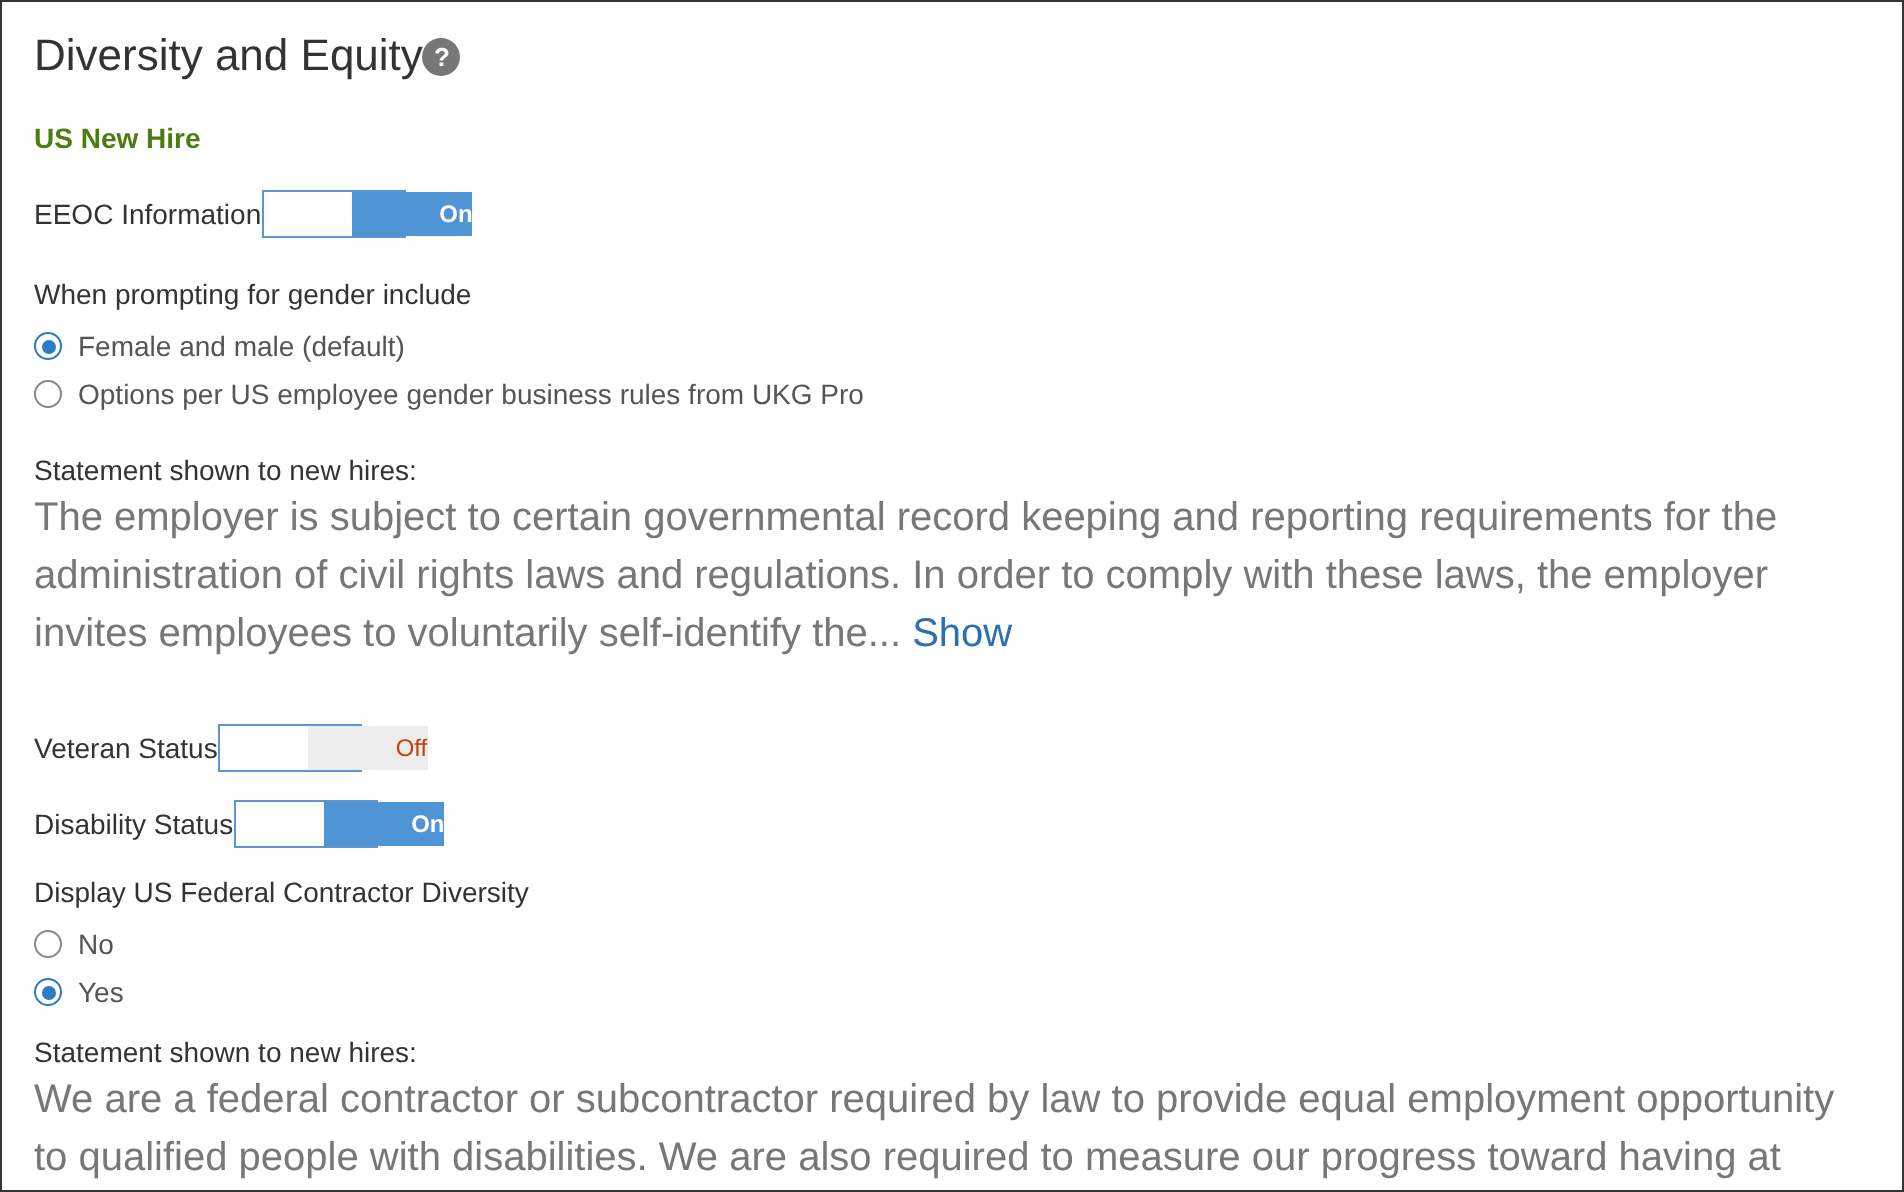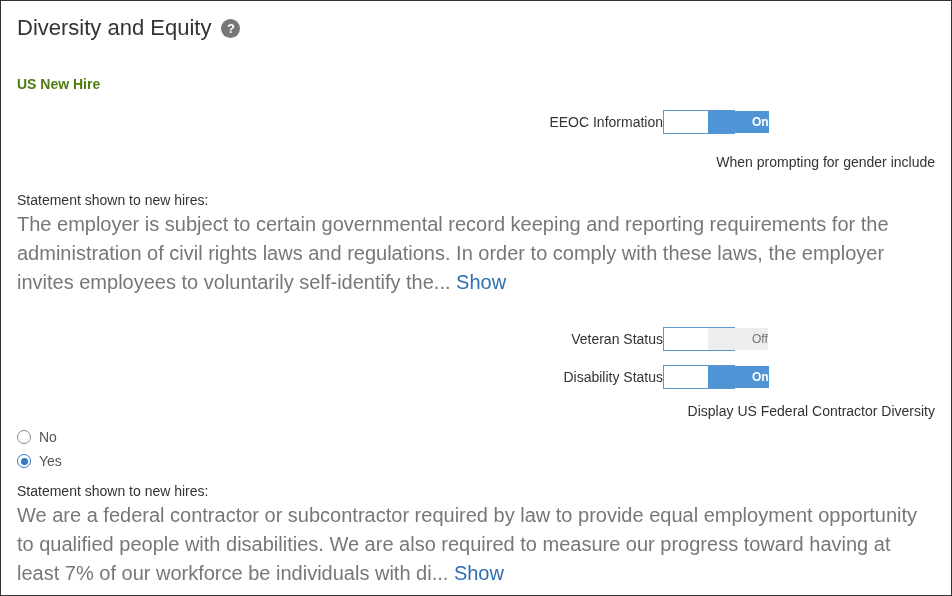--- a/index.html
+++ b/index.html
@@ -16,22 +16,21 @@
     border: 1px solid #333;
     padding: 14px 16px 10px 16px;
     overflow: hidden;
   }
   .page-title {
     font-size: 22px;
     font-weight: 500;
     color: #333;
     display: flex;
     align-items: center;
-    gap: 10px;
-    margin-bottom: 35px;
+    margin-bottom: 20px;
   }
   .help-icon {
     display: inline-flex;
     align-items: center;
     justify-content: center;
     width: 19px;
     height: 19px;
     border-radius: 50%;
     background: #777;
     color: #fff;
@@ -41,34 +40,33 @@
   }
   .section-title {
     font-weight: 700;
     font-size: 14px;
     color: #4d7c0f;
     margin-bottom: 18px;
   }
   .row {
     display: flex;
     align-items: center;
-    justify-content: flex-end;
+    justify-content: flex-start;
     margin-bottom: 14px;
     padding-right: 200px;
   }
   .row-label {
     font-size: 14px;
     color: #333;
   }
   .sub-heading {
     font-size: 14px;
     color: #333;
     margin-top: 20px;
     margin-bottom: 10px;
-    text-align: right;
   }
   .radio-option {
     display: flex;
     align-items: center;
     gap: 8px;
     margin-bottom: 8px;
     cursor: pointer;
     color: #555;
   }
   .radio {
@@ -128,21 +126,21 @@
     font-weight: 600;
   }
   .toggle.on .half.off-half {
     background: #fff;
   }
   .toggle.off .half.on-half {
     background: #fff;
   }
   .toggle.off .half.off-half {
     background: #ededed;
-    color: #737373;
+    color: #c2410c;
   }
   .toggle.off {
     border-color: #5c97d0;
   }
   .block-gap { height: 30px; }
 </style>
 </head>
 <body>
 
 <div class="panel">
@@ -156,20 +154,28 @@
 
   <div class="row">
     <span class="row-label">EEOC Information</span>
     <div class="toggle on">
       <div class="half off-half"></div>
       <div class="half on-half">On</div>
     </div>
   </div>
 
   <div class="sub-heading">When prompting for gender include</div>
+  <div class="radio-option">
+    <span class="radio checked"></span>
+    <span>Female and male (default)</span>
+  </div>
+  <div class="radio-option">
+    <span class="radio"></span>
+    <span>Options per US employee gender business rules from UKG Pro</span>
+  </div>
 
   <div class="statement-heading">Statement shown to new hires:</div>
   <div class="statement-body">
     <span>The employer is subject to certain governmental record keeping and reporting requirements for the administration of civil rights laws and regulations. In order to comply with these laws, the employer invites employees to voluntarily self-identify the... </span><span class="show-link">Show</span>
   </div>
 
   <div class="block-gap"></div>
 
   <div class="row">
     <span class="row-label">Veteran Status</span>

